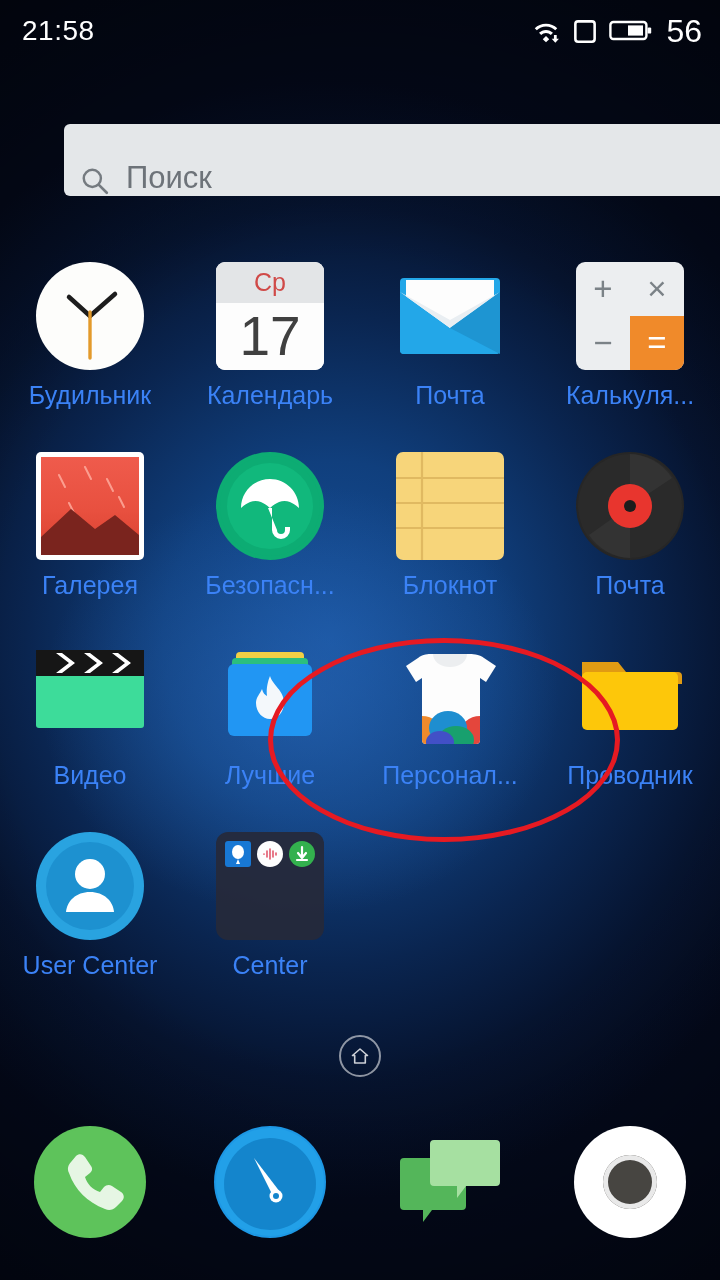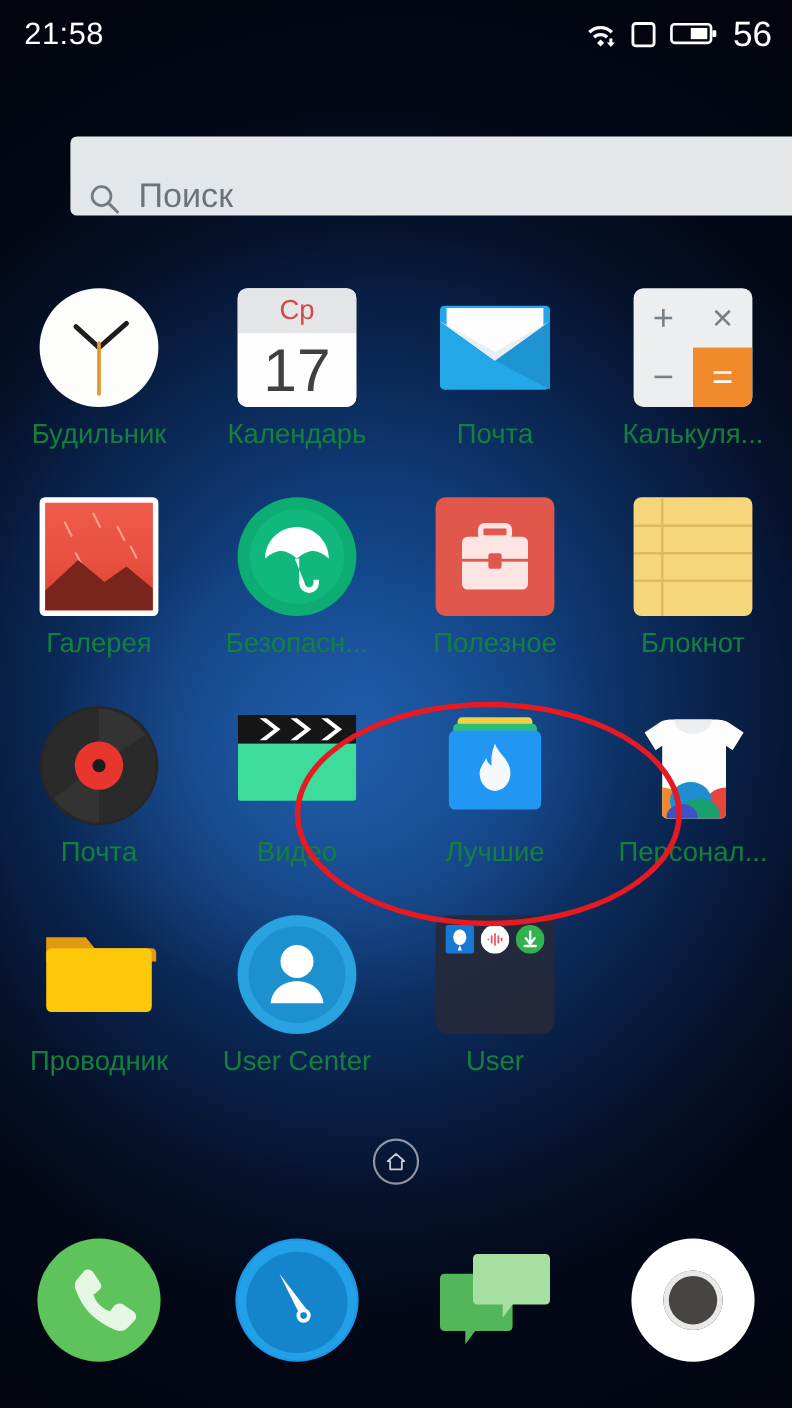--- a/index.html
+++ b/index.html
@@ -48,21 +48,21 @@
   #appgrid{
     position:absolute; left:0; top:262px; width:720px;
     display:grid; grid-template-columns:repeat(4,180px); row-gap:26px;
   }
   .app{
     width:180px; height:164px;
     display:flex; flex-direction:column; align-items:center;
   }
   .app-icon{ width:108px; height:108px; position:relative; }
   .app-label{
-    margin-top:11px; color:#15803d; font-size:25px; line-height:28px;
+    margin-top:11px; color:#3b82f6; font-size:25px; line-height:28px;
     max-width:176px; white-space:nowrap; overflow:hidden; text-align:center;
   }
 
   
   .ic-clock{ background:#fdfdfb; border-radius:50%; }
   .ic-calendar{ background:#fff; border-radius:9px; overflow:hidden;
     display:flex; flex-direction:column;text-align:right; }
   .cal-top{ height:38%; background:#e3e5e7; color:#d04a48; font-size:25px;
     display:flex; align-items:center; justify-content:center; }
   .cal-day{ flex:1; background:#fdfdfd; color:#404040; font-size:55px;
@@ -222,31 +222,20 @@
         <svg width="108" height="108" viewBox="0 0 108 108">
           <circle cx="54" cy="54" r="50" fill="#0dac73"></circle>
           <circle cx="54" cy="54" r="43" fill="#11b87c"></circle>
           <path d="M25 56c0-16 13-29 29-29s29 13 29 29c0 0-7-7-14.5-7S54 56 54 56s-7-7-14.5-7S25 56 25 56z" fill="#fff"></path>
           <path d="M52 56h4v22a9 9 0 0 0 18 0v-3h-5v3a4 4 0 0 1-8 0z" fill="#fff"></path>
         </svg>
       </div>
       <div class="app-label">Безопасн...</div>
     </div>
 
-    <div class="app">
-      <div class="app-icon ic-useful">
-        <svg width="108" height="108" viewBox="0 0 108 108">
-          <rect x="41" y="26" width="26" height="11" rx="3.5" fill="none" stroke="#fbe4e1" stroke-width="5"></rect>
-          <rect x="24" y="36" width="60" height="48" rx="5" fill="#fbe4e1"></rect>
-          <rect x="24" y="56" width="60" height="2.6" fill="#e2574c"></rect>
-          <rect x="48" y="51" width="12" height="14" rx="2" fill="#e2574c"></rect>
-        </svg>
-      </div>
-      <div class="app-label">Полезное</div>
-    </div>
 
     <div class="app">
       <div class="app-icon ic-notes">
         <svg width="108" height="108" viewBox="0 0 108 108">
           <g stroke="#e0b961" stroke-width="2.2">
             <line x1="0" y1="26" x2="108" y2="26"></line>
             <line x1="0" y1="51" x2="108" y2="51"></line>
             <line x1="0" y1="76" x2="108" y2="76"></line>
             <line x1="26" y1="0" x2="26" y2="108"></line>
           </g>
@@ -363,21 +352,21 @@
             </svg>
           </div>
           <div class="tool-mini">
             <svg width="26" height="26" viewBox="0 0 26 26">
               <circle cx="13" cy="13" r="13" fill="#33b14e"></circle>
               <path d="M13 6v8M9 12l4 5 4-5M8 19h10" stroke="#fff" stroke-width="2.2" fill="none" stroke-linecap="round" stroke-linejoin="round"></path>
             </svg>
           </div>
         </div>
       </div>
-      <div class="app-label">User</div>
+      <div class="app-label">Center</div>
     </div>
 
   </div>
 
   <div id="home-indicator">
     <svg width="22" height="22" viewBox="0 0 22 22">
       <path d="M11 4L3.5 10.5h2.2V18h10.6v-7.5h2.2z" fill="none" stroke="rgba(255,255,255,0.8)" stroke-width="1.6" stroke-linejoin="round"></path>
     </svg>
   </div>
 

